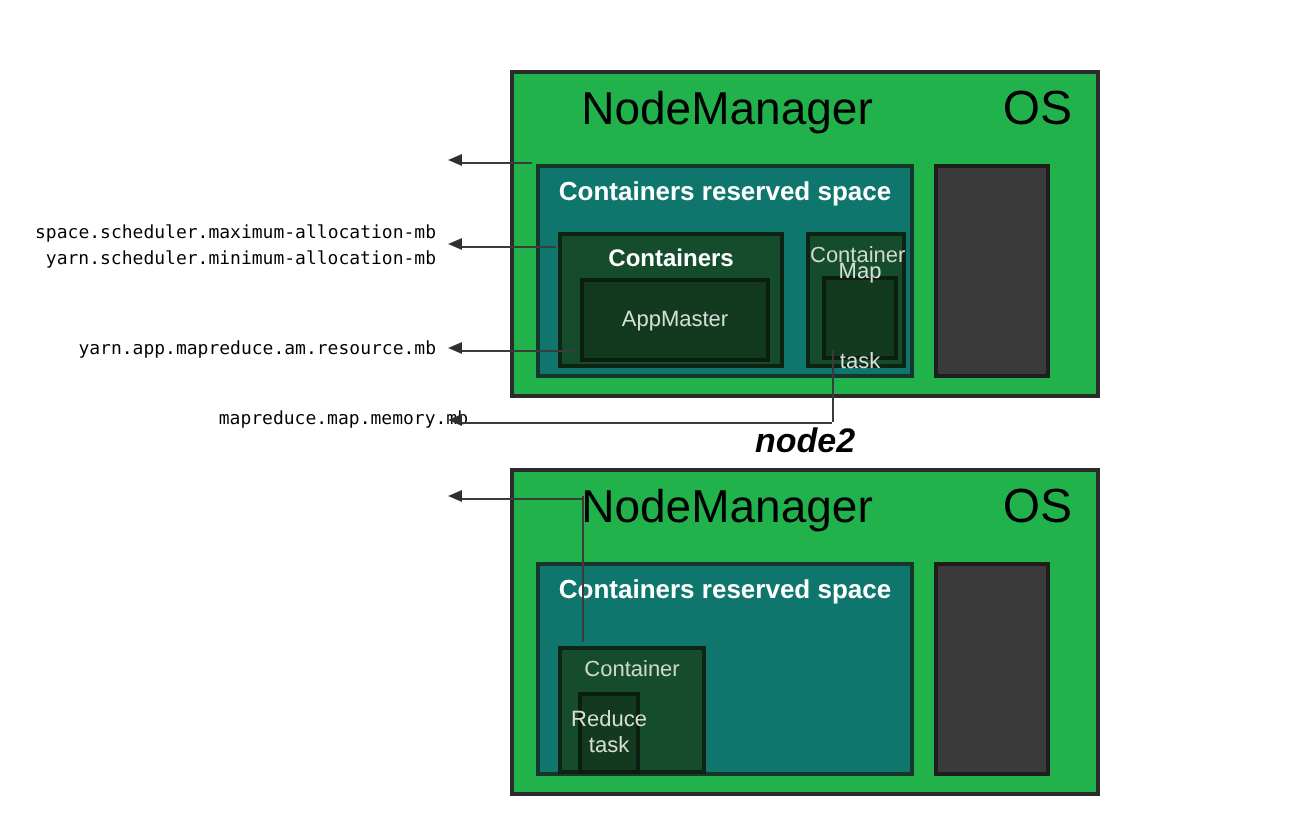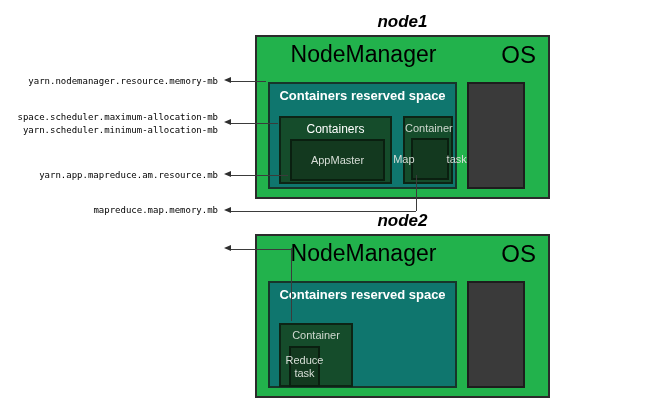--- a/index.html
+++ b/index.html
@@ -73,21 +73,21 @@
     position:absolute;
     background:#154c2b;
     border:2px solid #0d2415;
     box-sizing:border-box;
   }
   .containers-label{
     position:absolute;
     left:0;right:0;top:4px;
     text-align:center;
     font-size:12px;
-    font-weight:normal;
+    font-weight:bold;
     color:#ffffff;
     white-space:nowrap;
   }
   .container-label{
     position:absolute;
     left:0;right:0;top:4px;
     text-align:center;
     font-size:11px;
     font-weight:normal;
     color:#cfd8cf;
@@ -126,40 +126,39 @@
     border-top:3.5px solid transparent;
     border-bottom:3.5px solid transparent;
     border-right:7px solid #2f2f2f;
   }
 </style>
 </head>
 <body>
 
 <div id="stage">
 
-  <div class="abs node-title" style="left:255px;top:12px;width:295px;">node1</div>
 
   <div class="abs node-box" style="left:255px;top:35px;width:295px;height:164px;">
 
     <div class="nm-label">NodeManager</div>
     <div class="os-label">OS</div>
 
     <div class="os-box" style="left:210px;top:45px;width:58px;height:107px;"></div>
 
     <div class="reserved" style="left:11px;top:45px;width:189px;height:107px;">
       <div class="reserved-label">Containers reserved space</div>
 
       <div class="containers" style="left:9px;top:32px;width:113px;height:68px;">
         <div class="containers-label">Containers</div>
         <div class="task" style="left:9px;top:21px;width:95px;height:42px;">AppMaster</div>
       </div>
 
       <div class="containers" style="left:133px;top:32px;width:50px;height:68px;">
         <div class="container-label">Container</div>
-        <div class="task" style="left:6px;top:20px;width:38px;height:42px;flex-direction:row;gap:32px;">
+        <div class="task" style="left:6px;top:20px;width:38px;height:42px;flex-direction:column;gap:32px;">
           <span>Map</span>
           <span>task</span>
         </div>
       </div>
     </div>
   </div>
 
   <div class="abs node-title" style="left:255px;top:211px;width:295px;">node2</div>
 
   <div class="abs node-box" style="left:255px;top:234px;width:295px;height:164px;">
@@ -175,29 +174,28 @@
       <div class="containers" style="left:9px;top:40px;width:74px;height:64px;">
         <div class="container-label">Container</div>
         <div class="task" style="left:8px;top:21px;width:31px;height:41px;flex-direction:column;">
           <span>Reduce</span>
           <span>task</span>
         </div>
       </div>
     </div>
   </div>
 
-  <div class="cfg-label" style="left:18px;top:76px;width:200px;">yarn.nodemanager.resource.memory-mb</div>
 
   <div class="cfg-label" style="left:8px;top:112px;width:210px;">space.scheduler.maximum-allocation-mb</div>
 
   <div class="cfg-label" style="left:18px;top:170px;width:200px;">yarn.app.mapreduce.am.resource.mb</div>
 
   <div class="cfg-label" style="left:8px;top:125px;width:210px;">yarn.scheduler.minimum-allocation-mb</div>
 
-  <div class="cfg-label" style="left:60px;top:205px;width:158px;">mapreduce.map.memory.mb</div>
+  <div class="cfg-label" style="left:76px;top:205px;width:158px;">mapreduce.map.memory.mb</div>
 
 
   <div class="abs arrowL" style="left:224px;top:77px;"></div>
   <div class="abs hline" style="left:231px;top:80.5px;width:35px;"></div>
 
   <div class="abs arrowL" style="left:224px;top:119px;"></div>
   <div class="abs hline" style="left:231px;top:122.5px;width:47px;"></div>
 
   <div class="abs arrowL" style="left:224px;top:171px;"></div>
   <div class="abs hline" style="left:231px;top:174.5px;width:57px;"></div>

